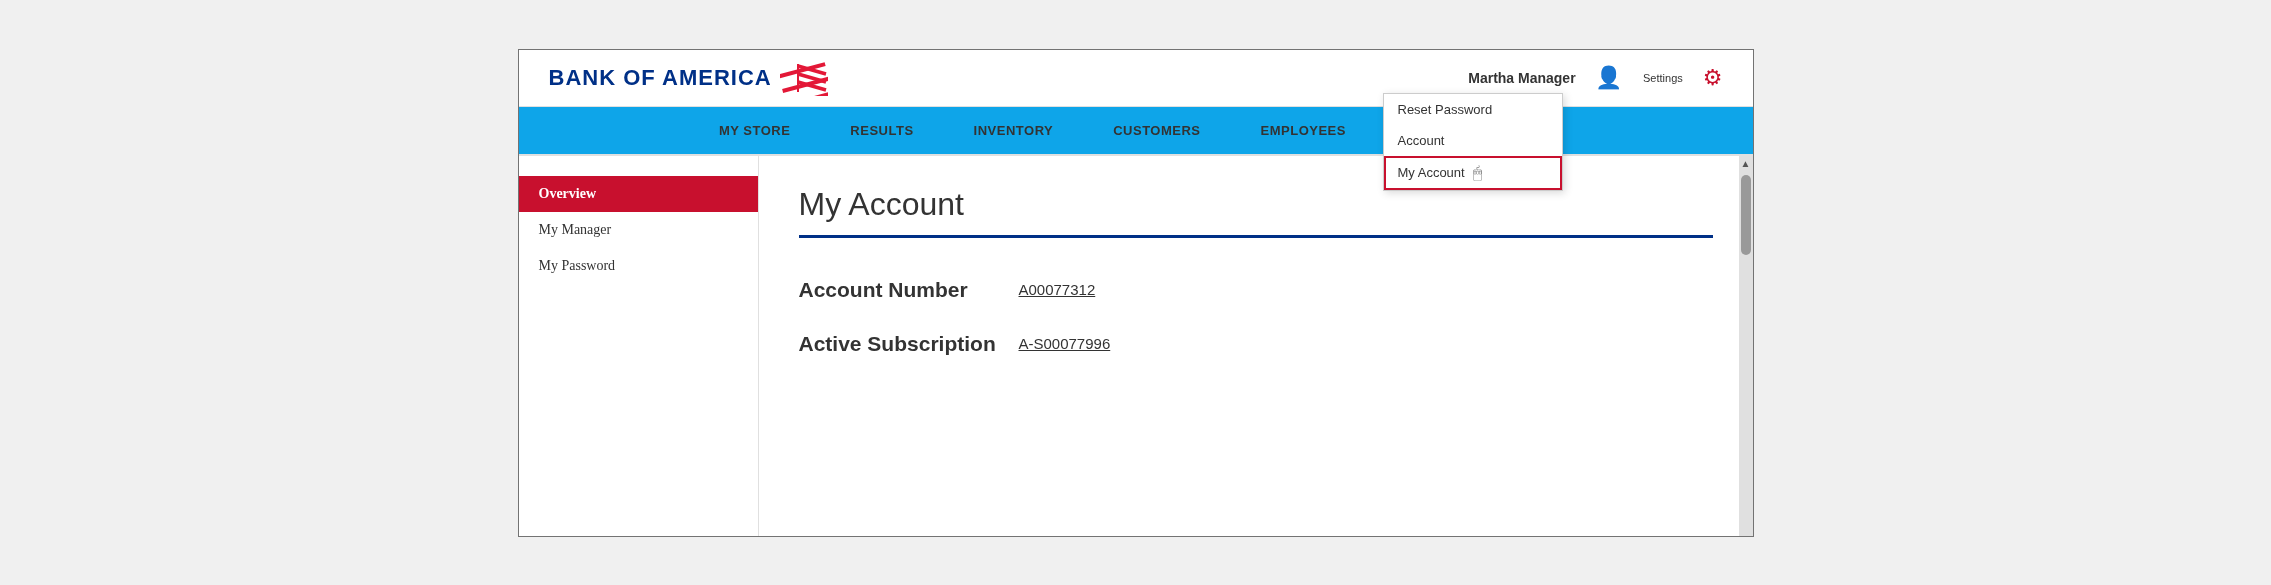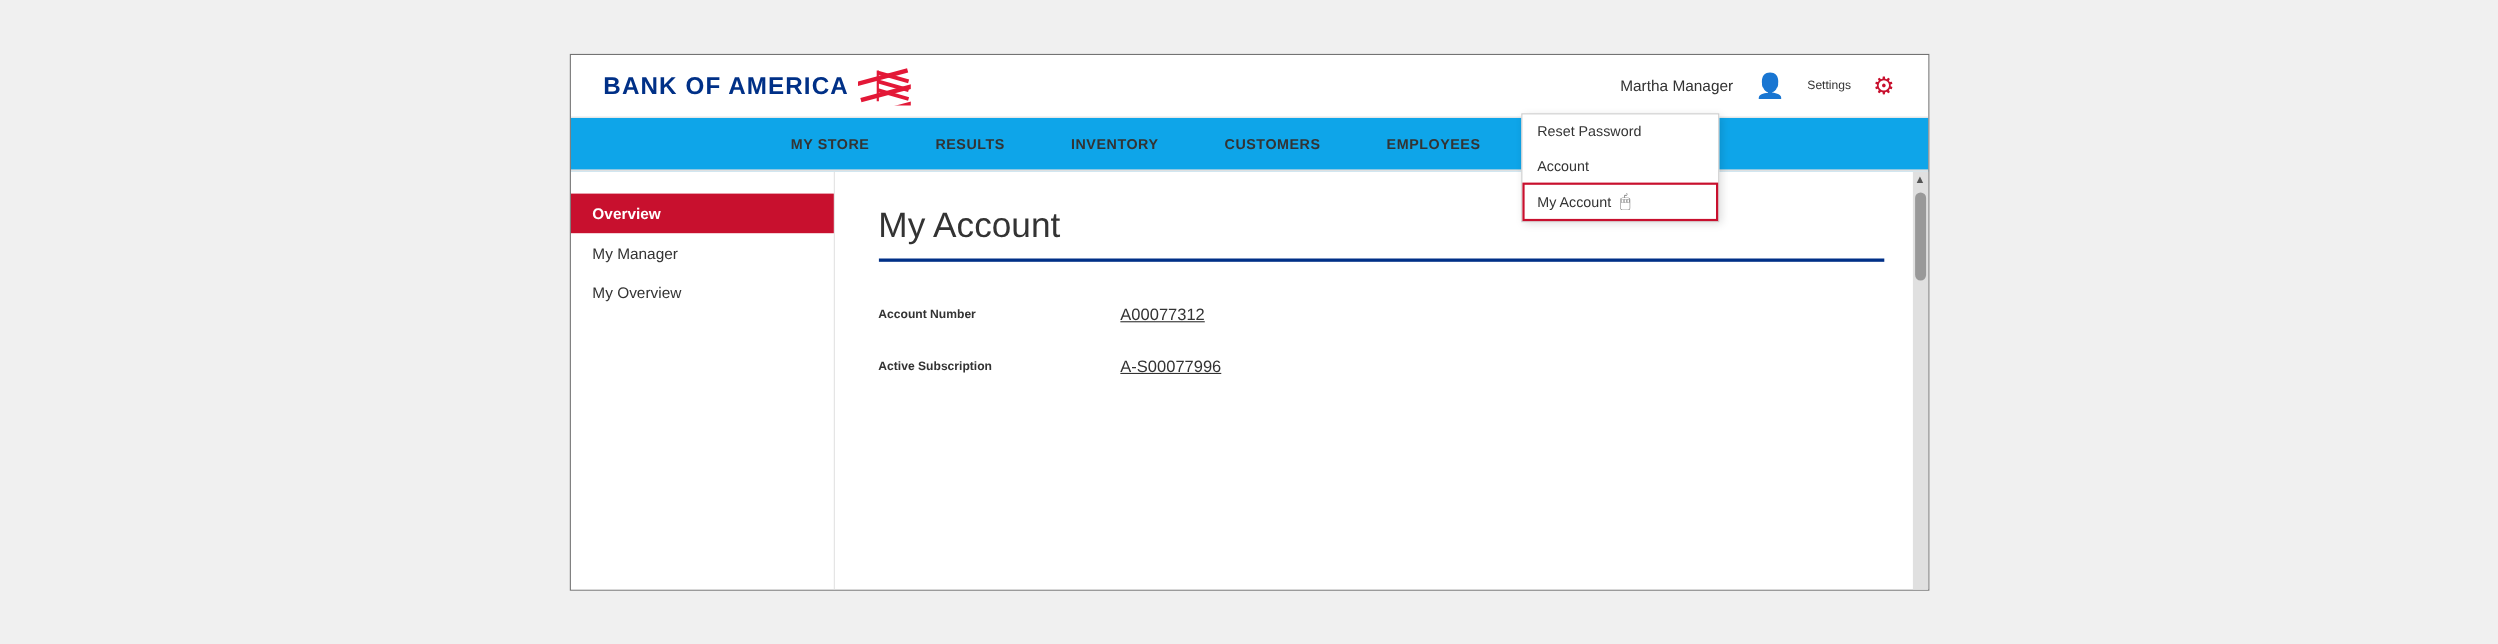--- a/index.html
+++ b/index.html
@@ -52,21 +52,21 @@
 
     .header-right {
       display: flex;
       align-items: center;
       gap: 20px;
       position: relative;
     }
     .user-name {
       font-size: 14px;
       color: #333;
-      font-weight: 400;
+      font-weight: 700;
       cursor: pointer;
     }
     .user-icon {
       color: #c8102e;
       font-size: 22px;
       cursor: pointer;
     }
     .settings-label {
       font-size: 11px;
       color: #333;
@@ -74,21 +74,21 @@
     }
     .settings-icon {
       color: #c8102e;
       font-size: 22px;
       cursor: pointer;
     }
 
     
     .dropdown-menu {
       position: absolute;
-      top: 38px;
+      top: 28px;
       right: 160px;
       background: #fff;
       border: 1px solid #ccc;
       z-index: 100;
       min-width: 180px;
       box-shadow: 2px 2px 8px rgba(0,0,0,0.15);
     }
     .dropdown-menu .dropdown-item {
       padding: 8px 14px;
       font-size: 13px;
@@ -131,20 +131,21 @@
       position: relative;
     }
 
     
     .sidebar {
       width: 240px;
       padding: 20px 0;
       border-right: 1px solid #e0e0e0;
       background: #fff;
       flex-shrink: 0;
+      font-family: Liberation Serif, serif;
     }
     .sidebar-item {
       padding: 10px 20px;
       font-size: 14px;
       color: #333;
       cursor: pointer;
     }
     .sidebar-item-active {
       background: #c8102e;
       color: #fff !important;
@@ -167,21 +168,21 @@
       border: none;
       border-top: 3px solid #003087;
       margin-bottom: 40px;
     }
     .field-row {
       display: flex;
       align-items: center;
       margin-bottom: 30px;
     }
     .field-label {
-      font-size: 11px;
+      font-size: 21px;
       font-weight: 700;
       color: #333;
       width: 220px;
     }
     .field-value {
       font-size: 15px;
       color: #333;
       text-decoration: underline;
     }
 
@@ -260,21 +261,21 @@
     <span class="nav-item">EMPLOYEES</span>
     <span class="nav-item">ORDER</span>
     <span class="nav-item">HELP</span>
   </div>
 
   <div class="content-area">
 
     <div class="sidebar">
       <div class="sidebar-item sidebar-item-active">Overview</div>
       <div class="sidebar-item">My Manager</div>
-      <div class="sidebar-item">My Overview</div>
+      <div class="sidebar-item">My Password</div>
     </div>
 
     <div class="main-content">
       <h1 class="page-title">My Account</h1>
       <hr class="title-underline">
 
       <div class="field-row">
         <span class="field-label">Account Number</span>
         <span class="field-value">A00077312</span>
       </div>

